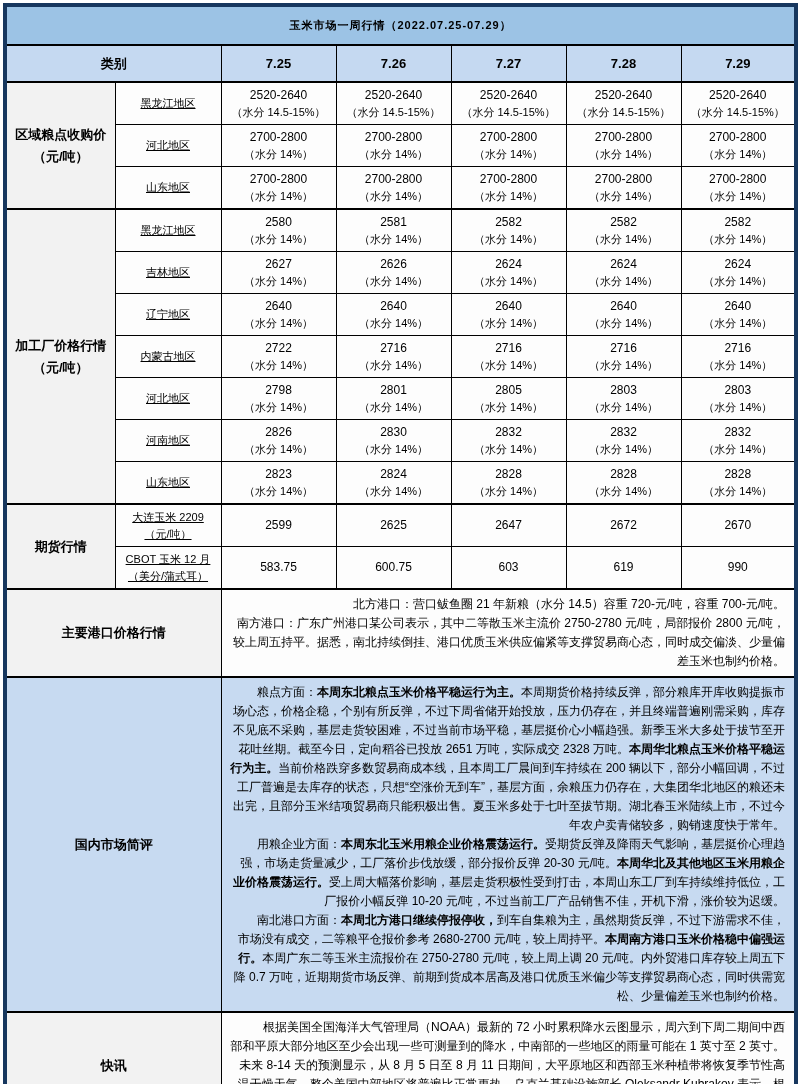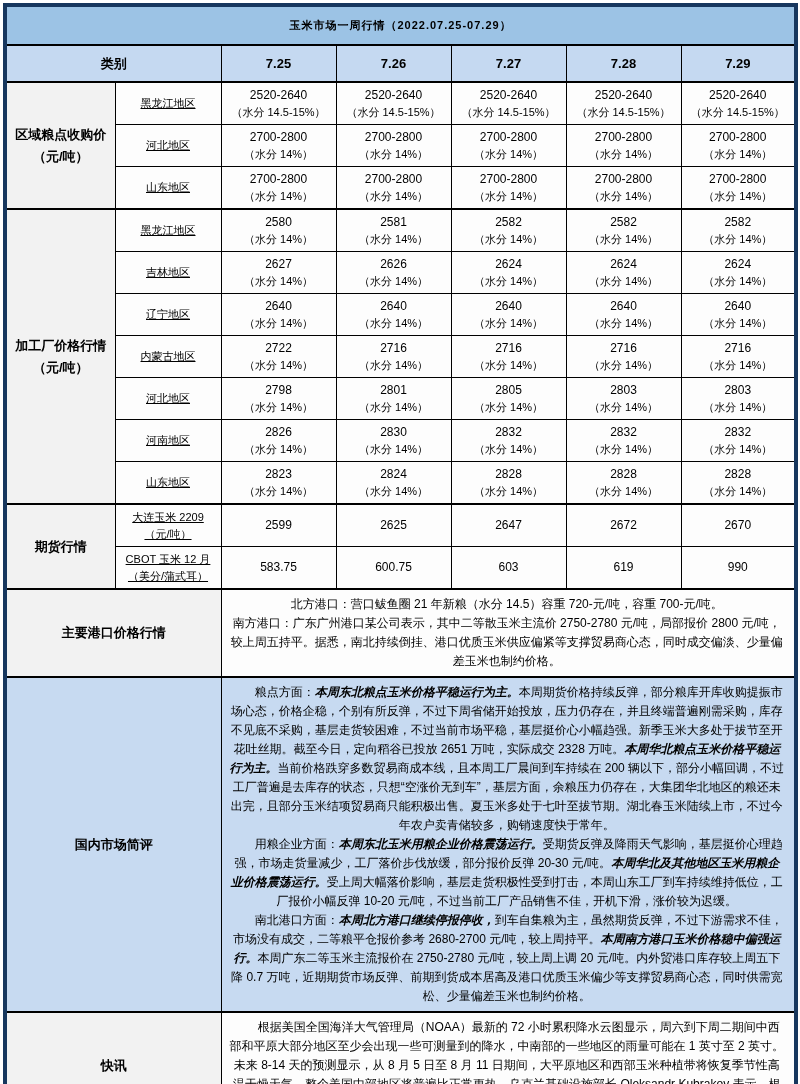--- a/index.html
+++ b/index.html
@@ -11,26 +11,26 @@
   .wrap{padding:3px;}
   table{border-collapse:collapse;table-layout:fixed;width:793px;border:4px solid var(--frame);}
   td{border:1px solid var(--grid);text-align:center;vertical-align:middle;padding:0;word-break:break-all;}
   tr.secstart td{border-top:2px solid var(--grid);}
   td.title{background:var(--title-bg);font-weight:bold;font-size:11px;height:37px;letter-spacing:1px;border-bottom:2px solid var(--grid);}
   td.head{background:var(--head-bg);font-weight:bold;font-size:13px;height:35px;margin-top:28px;}
   td.seclabel{background:var(--label-bg);font-weight:bold;font-size:13px;line-height:1.65;}
   td.rowname{background:var(--cell-bg);font-size:11px;line-height:1.5;text-decoration:underline;}
   td.val{background:var(--cell-bg);font-size:12px;line-height:1.55;height:41px;}
   td.val .note{font-size:11px;}
-  td.text{background:var(--cell-bg);text-align:center;font-size:12px;line-height:19px;padding:5px 9px 5px 7px;}
+  td.text{background:var(--cell-bg);text-align:right;font-size:12px;line-height:19px;padding:5px 9px 5px 7px;}
   p.para{margin:0;}
   p.para.ind{text-indent:2em;}
   tr.blue td{background:var(--review-bg);}
   .spell{text-decoration:underline;text-decoration-style:wavy;text-decoration-color:#cc0000;text-decoration-thickness:1px;text-underline-offset:2px;}
-  b{font-weight:bold;font-style:italic;}
+  b{font-weight:bold;}
 </style>
 </head>
 <body>
 
 <div class="wrap">
   <table>
     <colgroup>
       <col style="width:110px">
         <col style="width:106px">
       <col style="width:115px">

